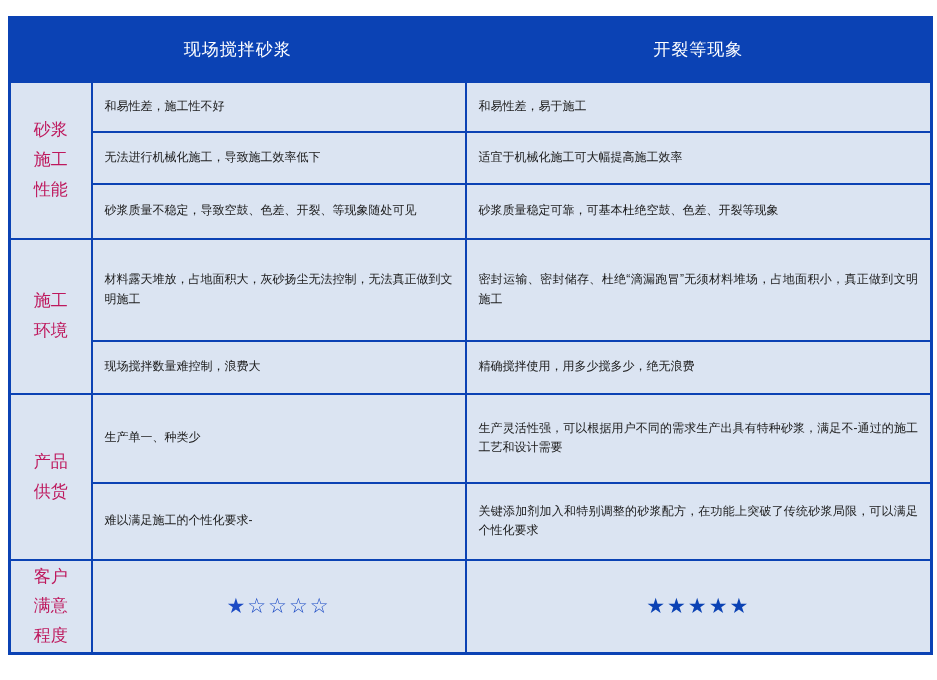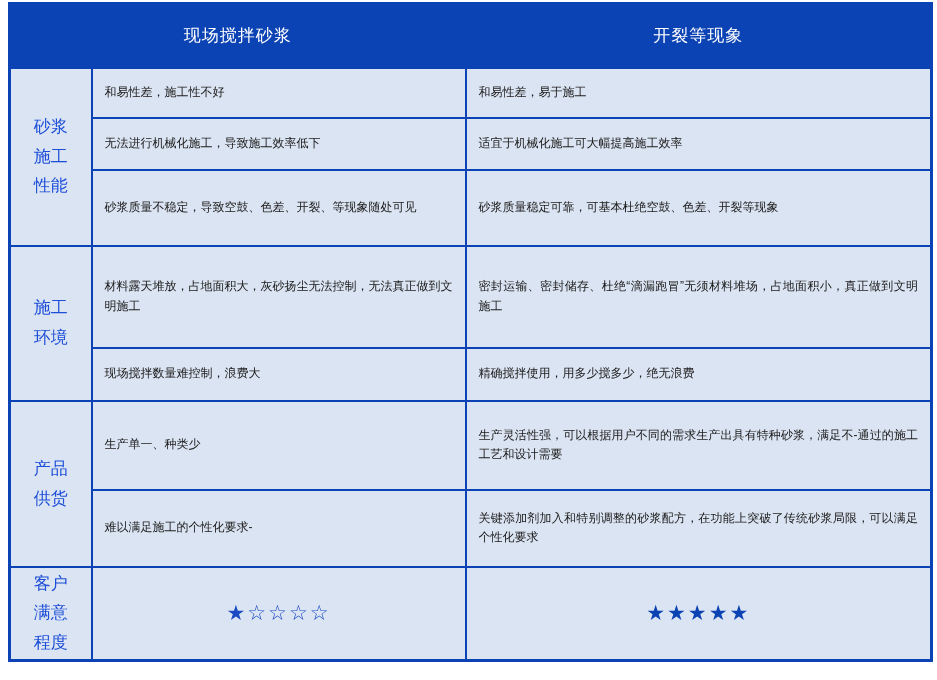--- a/index.html
+++ b/index.html
@@ -6,21 +6,21 @@
     margin: 0;
     padding: 0;
     background: #ffffff;
     font-family: "Liberation Sans", "DejaVu Sans", sans-serif;
   }
   .page {
     width: 937px;
     height: 680px;
     background: #ffffff;
     box-sizing: border-box;
-    padding: 2px 7px 10px 8px;
+    padding: 16px 7px 10px 8px;
   }
   table.compare {
     border-collapse: collapse;
     width: 922px;
     table-layout: fixed;
     border: 3px solid #0b42b4;
   }
   table.compare th, table.compare td {
     border: 2px solid #0b42b4;
     box-sizing: border-box;
@@ -47,33 +47,33 @@
     background: #dbe4f2;
     color: #1a1a1a;
     font-size: 12px;
     line-height: 1.6;
     padding: 6px 12px 6px 12px;
     vertical-align: middle;
     text-align: justify;
   }
   th.cat {
     background: #dbe4f2;
-    color: #1d4ed8;
+    color: #be185d;
     font-size: 17px;
     font-weight: normal;
     line-height: 1.75;
     text-align: center;
     vertical-align: middle;
     white-space: pre-line;
   }
 
   
   tr.r1 { height: 50px; }
   tr.r2 { height: 52px; }
-  tr.r3 { height: 76px; }
+  tr.r3 { height: 55px; }
   tr.r4 { height: 102px; }
   tr.r5 { height: 53px; }
   tr.r6 { height: 89px; }
   tr.r7 { height: 77px; }
   tr.r8 { height: 79px; }
 
   td.stars {
     background: #dbe4f2;
     text-align: center;
     vertical-align: middle;

